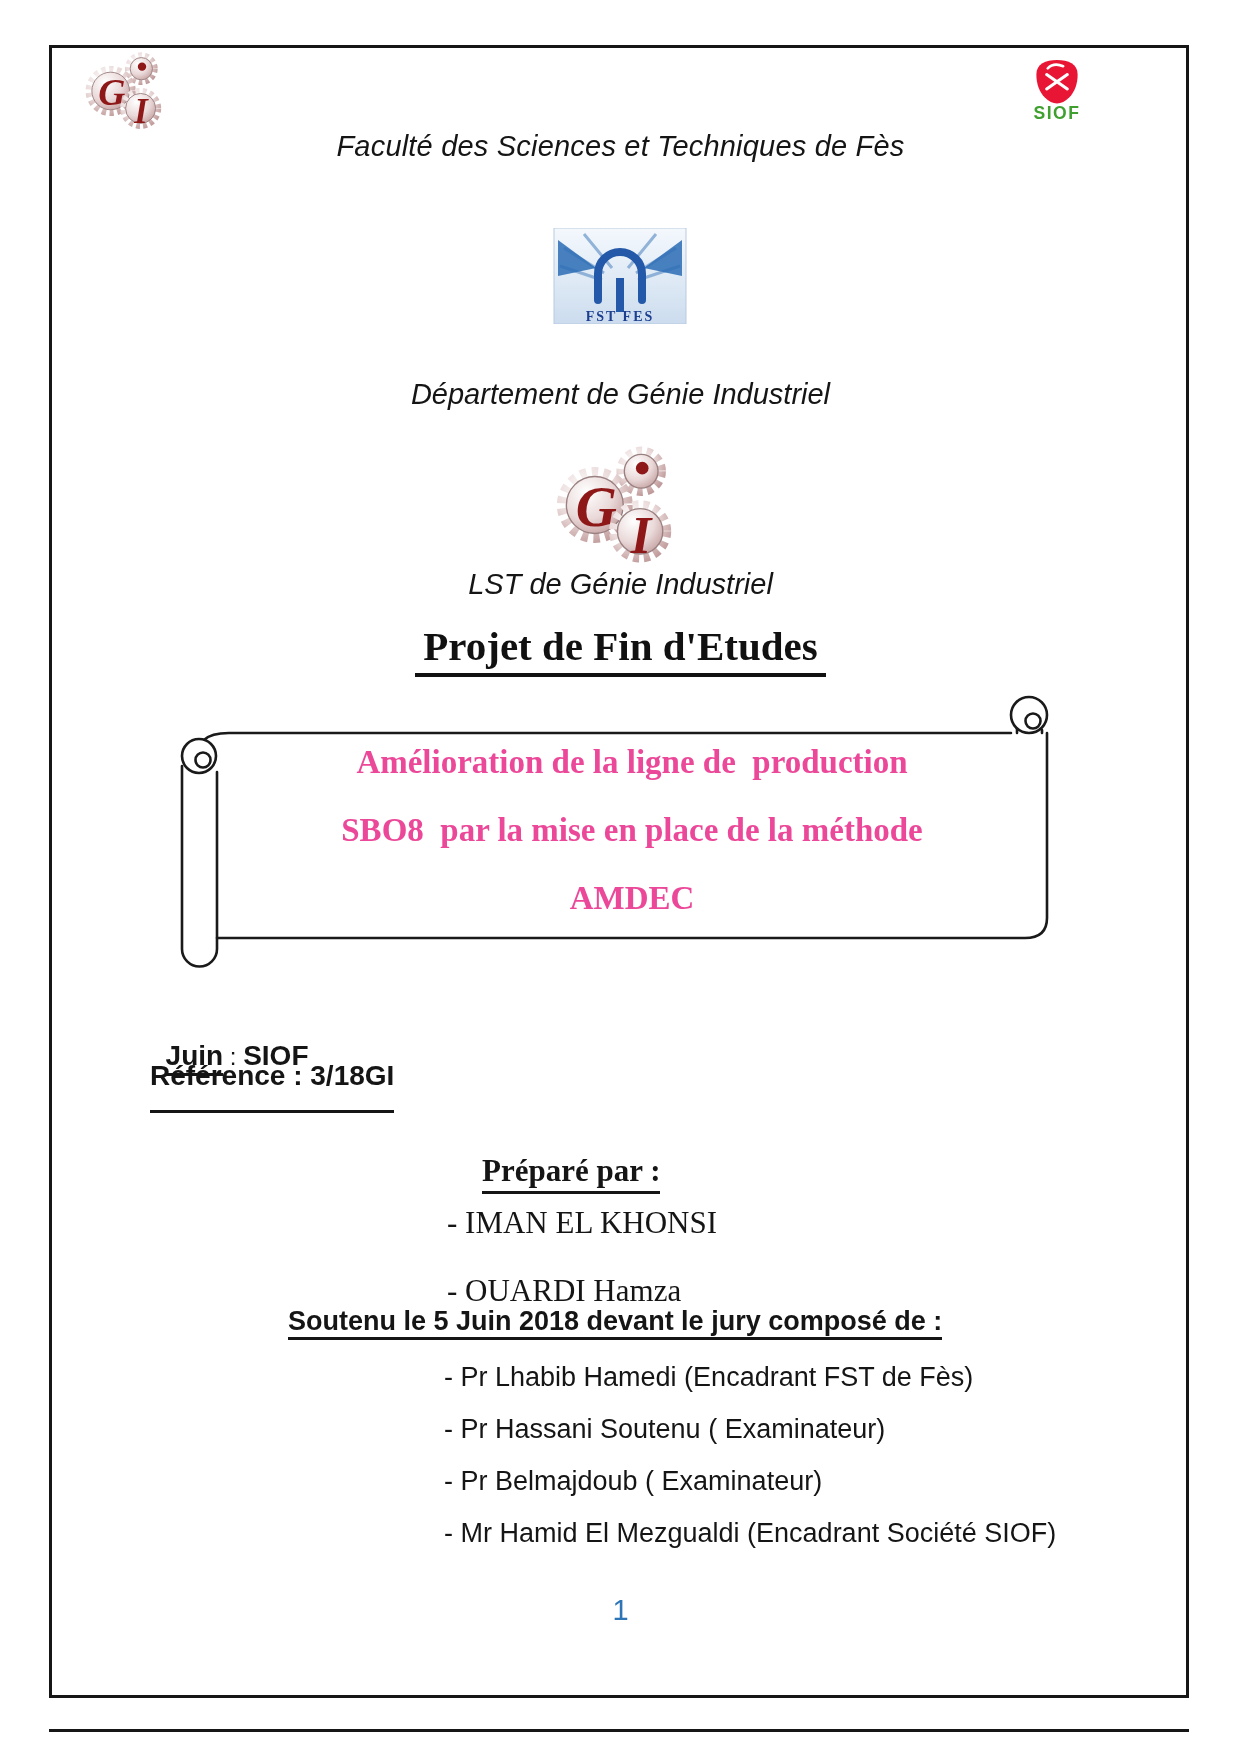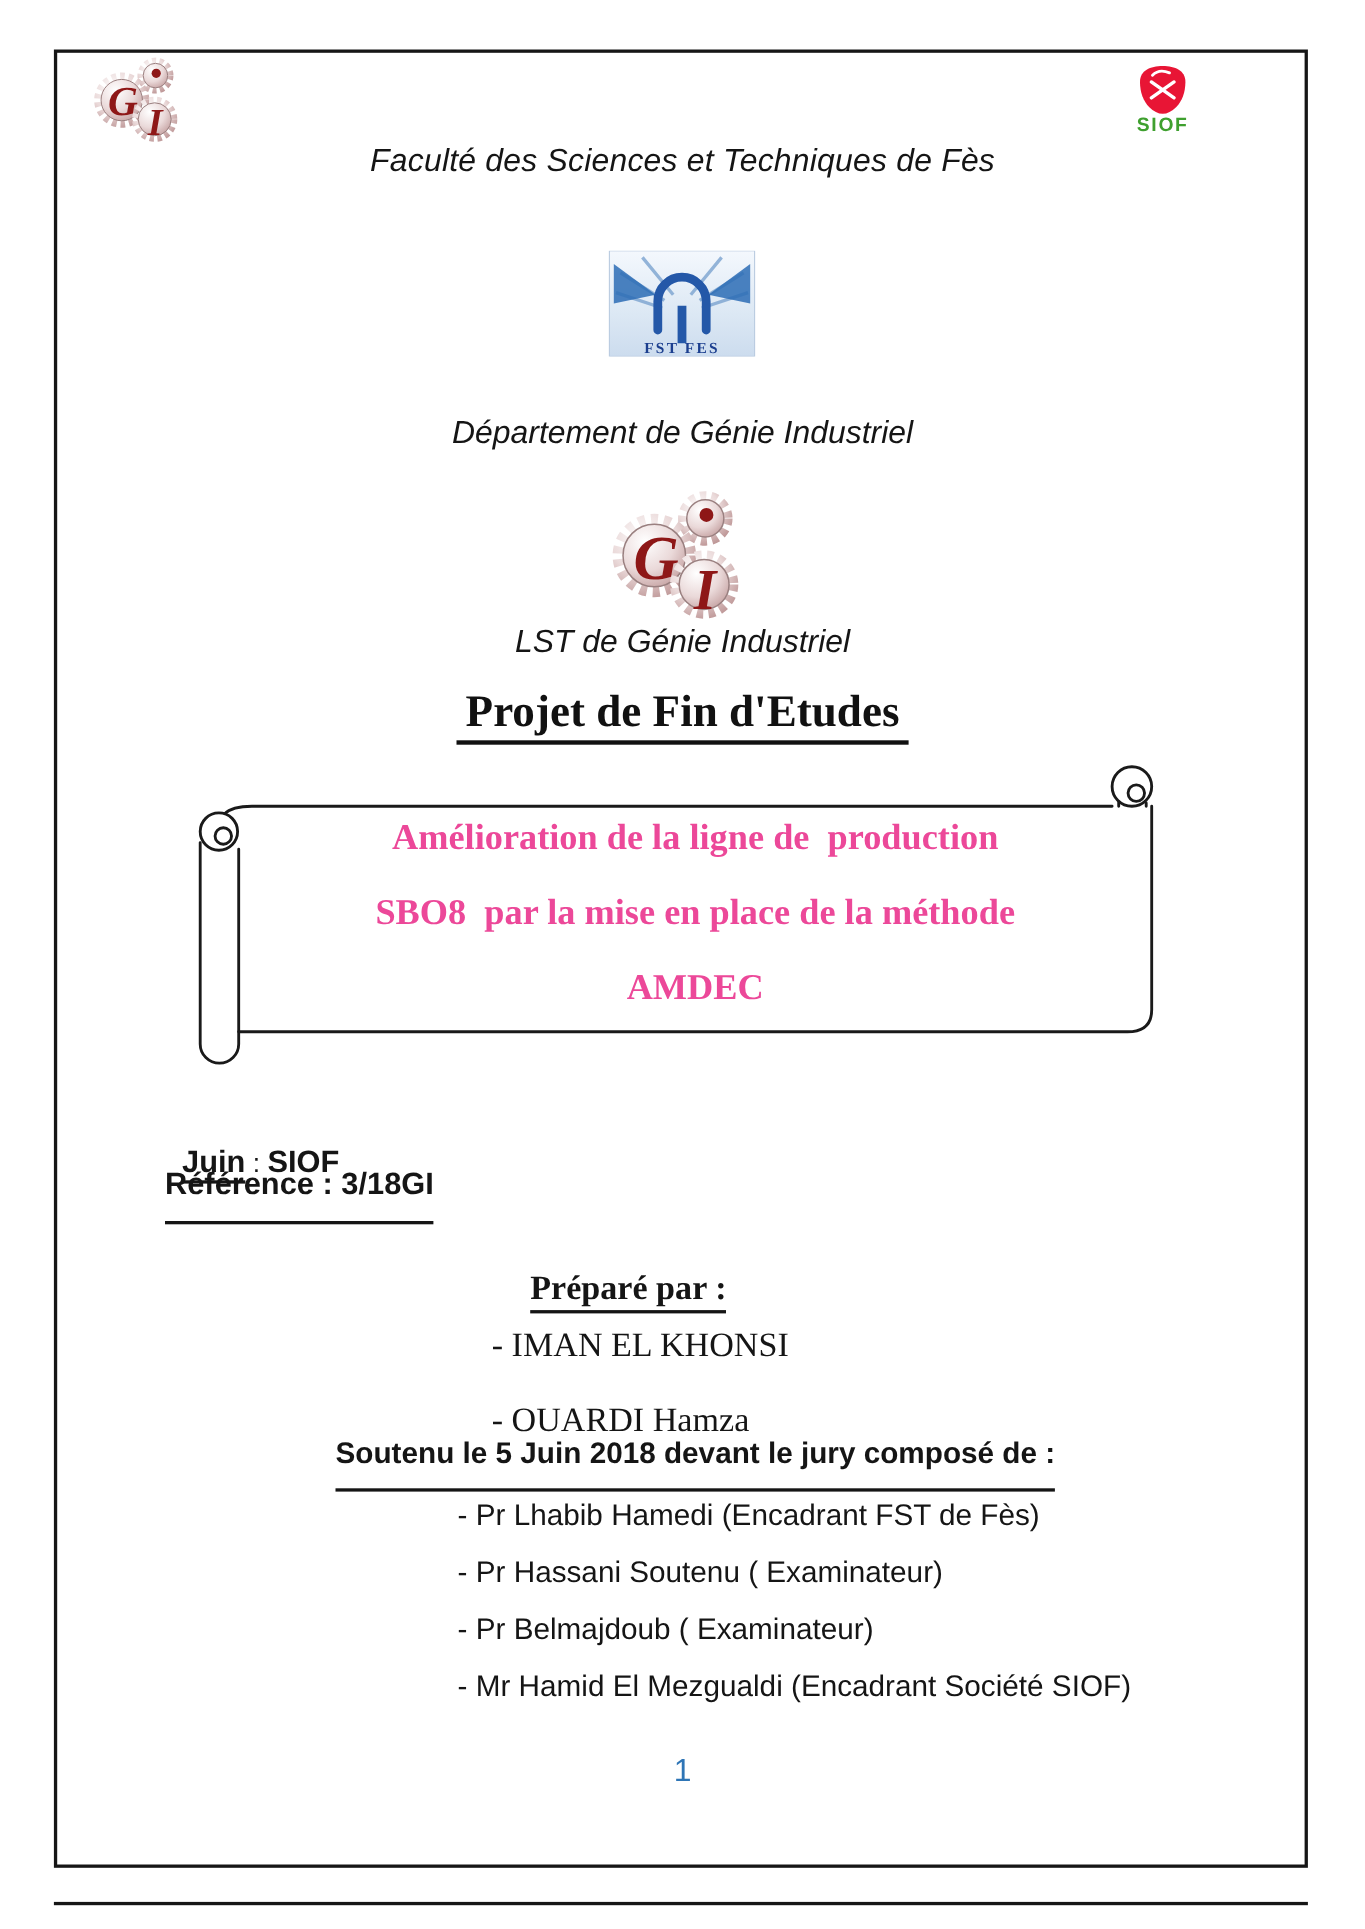--- a/index.html
+++ b/index.html
@@ -45,23 +45,23 @@
   .lieu-value{font-weight:bold;}
   .reference-line{left:150px;top:1060px;font-size:28px;font-weight:bold;
     display:inline-block;border-bottom:3px solid #151515;padding-bottom:18px;}
 
   .prepared-heading{left:455px;top:1153px;font-family:"Liberation Serif",serif;font-weight:bold;
     font-size:31px;display:inline-block;border-bottom:3px solid #151515;padding-bottom:2px;margin-left:27px;}
   .author-line{left:447px;font-family:"Liberation Serif",serif;font-size:31px;}
   .author-1{top:1205px;}
   .author-2{top:1257px;margin-top:16px;}
 
-  .jury-heading{left:305px;top:1306px;font-size:27px;font-weight:bold;
-    display:inline-block;border-bottom:3px solid #151515;padding-bottom:16px;}
-  .jury-line{left:416px;font-size:27px;}
+  .jury-heading{left:288px;top:1306px;font-size:27px;font-weight:bold;
+    display:inline-block;border-bottom:3px solid #151515;padding-bottom:0;}
+  .jury-line{left:444px;font-size:27px;}
   .jury-1{top:1362px;}
   .jury-2{top:1414px;}
   .jury-3{top:1466px;}
   .jury-4{top:1518px;}
 
   .page-number{top:1594px;font-size:29px;color:#2e75b6;}
 </style>
 </head>
 <body>
 

